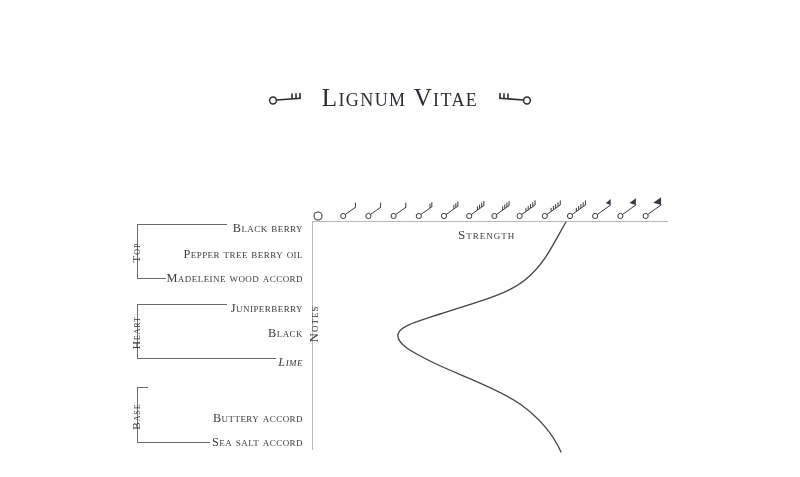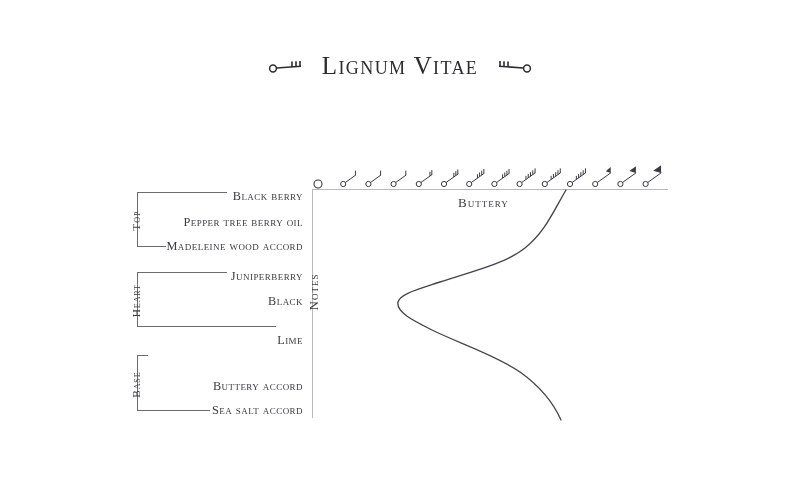--- a/index.html
+++ b/index.html
@@ -4,21 +4,21 @@
 <style>
   html,body{margin:0;padding:0;}
   body{
     width:800px;height:477px;
     background:#ffffff;
     font-family:"Liberation Serif",serif;
     color:#3a3a42;
     overflow:hidden;
     position:relative;
   }
-  #stage{position:absolute;inset:0;}
+  #stage{position:absolute;inset:0;margin-top:32px;}
 
   
   .title-wrap{
     position:absolute;left:0;top:52px;width:800px;
     display:flex;align-items:center;justify-content:center;gap:18px;
   }
   .title-text{
     font-family:"Liberation Serif",serif;
     font-size:25px;
     letter-spacing:1.4px;
@@ -127,39 +127,39 @@
 
   <div class="group-name" style="left:113px;top:215px;width:48px;text-align:center;">Top</div>
   <div class="group-name" style="left:106px;top:295px;width:62px;text-align:center;">Heart</div>
   <div class="group-name" style="left:110px;top:379px;width:54px;text-align:center;">Base</div>
 
   <div class="note-label" style="top:190px;">Black berry</div>
   <div class="note-label" style="top:216px;padding-left:28px;">Pepper tree berry oil</div>
   <div class="note-label" style="top:240px;">Madeleine wood accord</div>
   <div class="note-label" style="top:270px;">Juniperberry</div>
   <div class="note-label" style="top:295px;">Black</div>
-  <div class="note-label" style="top:334px;">Lime</div>
+  <div class="note-label" style="top:324px;font-style:italic;">Lime</div>
   <div class="note-label" style="top:380px;">Buttery accord</div>
   <div class="note-label" style="top:404px;">Sea salt accord</div>
 
   <svg id="plot" width="800" height="477">
 
     <line x1="312.5" y1="190" x2="312.5" y2="418" stroke="#b9b9bd" stroke-width="1" shape-rendering="crispEdges"></line>
     <line x1="312" y1="189.5" x2="668" y2="189.5" stroke="#b9b9bd" stroke-width="1" shape-rendering="crispEdges"></line>
 
     <path d="M 566 190
              C 553 212, 545 232, 525 248
              C 505 264, 470 272, 440 282
              C 416 290, 400 294, 398 302
              C 396 312, 412 320, 432 330
              C 458 343, 496 355, 520 372
              C 541 387, 553 402, 561 420" fill="none" stroke="#44444c" stroke-width="1.35" stroke-linecap="round"></path>
   </svg>
 
-  <div class="axis-strength">Buttery</div>
+  <div class="axis-strength">Strength</div>
   <div class="axis-notes">Notes</div>
 
   <svg id="scale" style="position:absolute;left:312px;top:160px;" width="360" height="30">
       <g>
         <circle cx="6" cy="24" r="4" fill="none" stroke="#3a3a42" stroke-width="1.1"></circle>
       </g>
       <g>
         <circle cx="31.2" cy="24" r="2.6" fill="none" stroke="#3a3a42" stroke-width="1"></circle>
         <line x1="33.641635369987604" y1="22.256894518388084" x2="43.40817684993801" y2="15.284472591940423" stroke="#3a3a42" stroke-width="1" stroke-linecap="round"></line>
         <line x1="43.40817684993801" y1="15.284472591940423" x2="43.40817684993801" y2="10.684472591940423" stroke="#3a3a42" stroke-width="1"></line>

